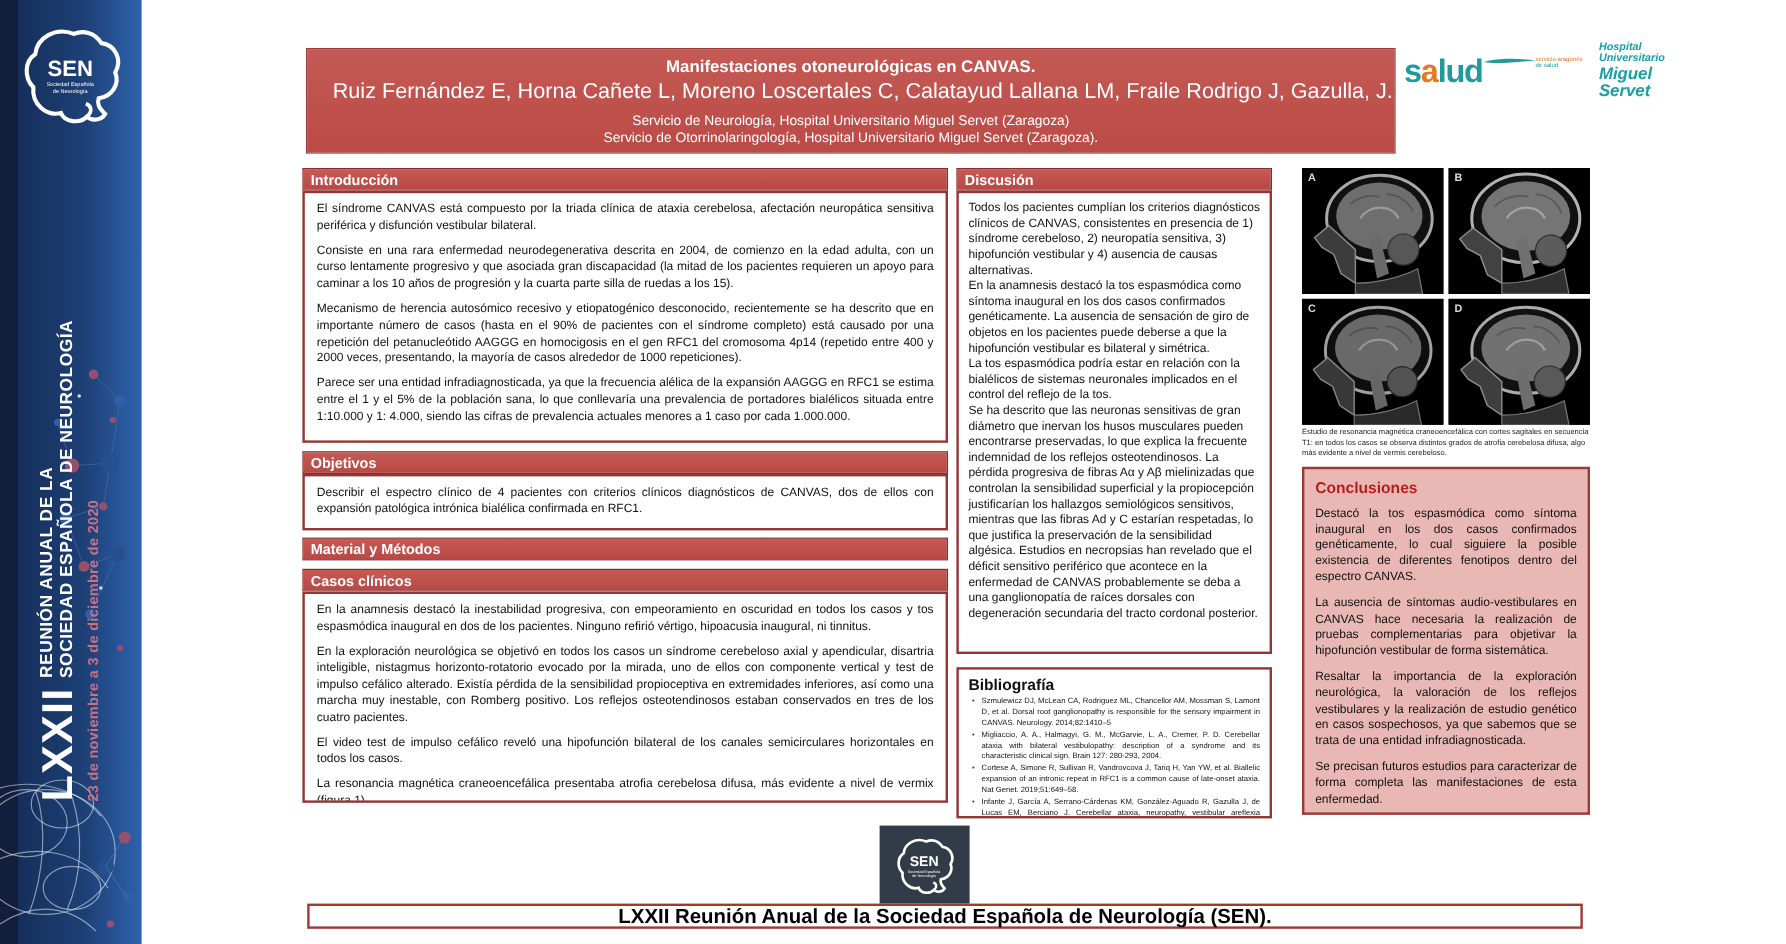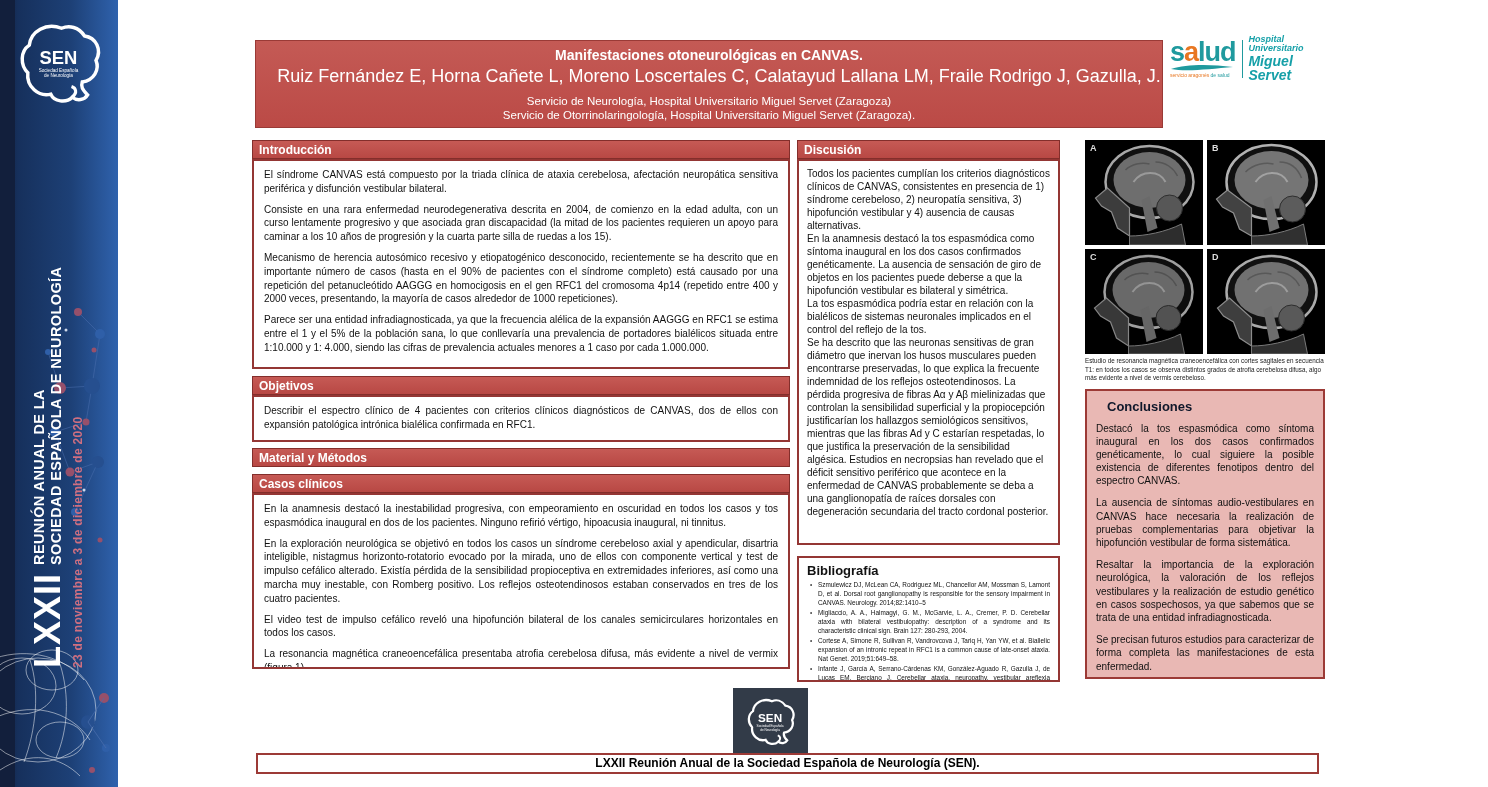--- a/index.html
+++ b/index.html
@@ -23,21 +23,21 @@
   .banner{position:absolute;left:255px;top:40px;width:908px;height:88px;
     background:linear-gradient(#c45a55,#bb4a46);border:1px solid #9a3a36;
     color:#fff;text-align:center;box-sizing:border-box;}
   .banner-title{font-size:14px;font-weight:bold;margin-top:6px;}
   .banner-authors{font-size:18px;margin-top:3px;margin-left:20px;}
   .banner-affil1{font-size:11.5px;margin-top:8px;}
   .banner-affil2{font-size:11.5px;margin-top:2px;}
   
   .logo-box{position:absolute;left:1170px;top:30px;width:162px;height:58px;background:#fff;
     display:flex;align-items:center;gap:6px;}
-  .salud-wrap{display:flex;flex-direction:column;align-items:flex-start;line-height:1;}
+  .salud-wrap{display:flex;flex-direction:row;align-items:flex-start;line-height:1;}
   .salud-word{font-size:27px;font-weight:bold;letter-spacing:-1px;color:#1f9a9e;line-height:.9;}
   .salud-word .orange{color:#e87722;}
   .salud-sub{font-size:5px;color:#1f9a9e;margin-top:1px;}
   .salud-sub .orange{color:#e87722;}
   .logo-divider{width:1px;height:38px;background:#1f9a9e;}
   .hospital-wrap{display:flex;flex-direction:column;line-height:1.05;color:#16a0a8;}
   .hospital-line1{font-size:9px;font-style:italic;font-weight:bold;}
   .hospital-line2{font-size:14px;font-style:italic;font-weight:bold;}
   
   .col{position:absolute;top:140px;}
@@ -63,28 +63,28 @@
   .bib-list li::before{content:"\2022";position:absolute;left:-8px;color:#444;}
   
   .mri-grid{display:grid;grid-template-columns:118px 118px;grid-template-rows:105px 105px;gap:4px;}
   .mri-panel{background:#000;position:relative;}
   .mri-panel svg{display:block;width:100%;height:100%;}
   .panel-label{position:absolute;left:5px;top:3px;color:#ddd;font-size:9px;font-weight:bold;}
   .fig-caption{margin-top:3px;font-size:6.3px;line-height:1.35;color:#1a1a1a;width:240px;}
   
   .conclusions{margin-top:6px;background:#e9b8b4;border:2px solid #9c3a36;box-sizing:border-box;
     height:290px;padding:8px 9px;overflow:hidden;}
-  .conclusions h3{margin:0 0 8px 11px;font-size:13px;color:#0f172a;}
+  .conclusions h3{margin:0 0 8px 0;font-size:13px;color:#b91c1c;}
   .conclusions p{margin:0 0 9px 0;font-size:10px;line-height:1.32;color:#111;text-align:justify;}
   
   .sen-bottom{position:absolute;left:733px;top:688px;width:75px;height:66px;background:#323b48;
     display:flex;align-items:center;justify-content:center;}
   .footer-bar{position:absolute;left:256px;top:753px;width:1063px;height:21px;
     border:2px solid #9c3a36;box-sizing:border-box;background:#fff;
-    text-align:center;font-size:12px;font-weight:bold;color:#000;line-height:17px;}
+    text-align:center;font-size:17px;font-weight:bold;color:#000;line-height:17px;}
 </style>
 </head>
 <body>
 
 <div class="sidebar">
   <div class="sidebar-darkstrip"></div>
 
   <svg class="sen-top-logo" viewBox="0 0 120 120">
     <path d="M 62 16 C 42 8 22 20 20 38 C 8 46 8 64 18 74 C 16 92 32 106 48 102 C 52 112 68 114 76 106 C 82 111 92 110 96 103 C 89 96 87 92 89 86 C 104 84 112 70 107 58 C 115 44 107 28 92 26 C 84 14 72 12 62 16 Z" fill="none" stroke="#ffffff" stroke-width="4.5"></path>
     <path d="M 76 106 C 83 100 81 94 75 92" fill="none" stroke="#ffffff" stroke-width="4"></path>

